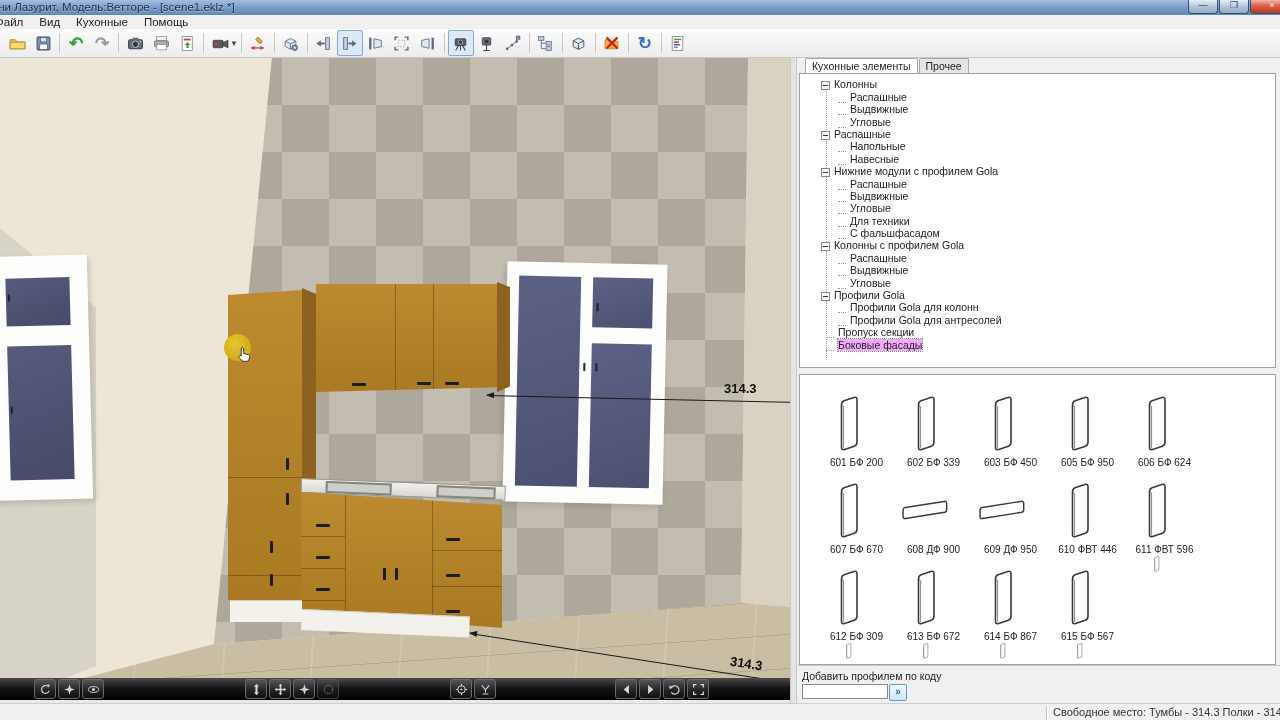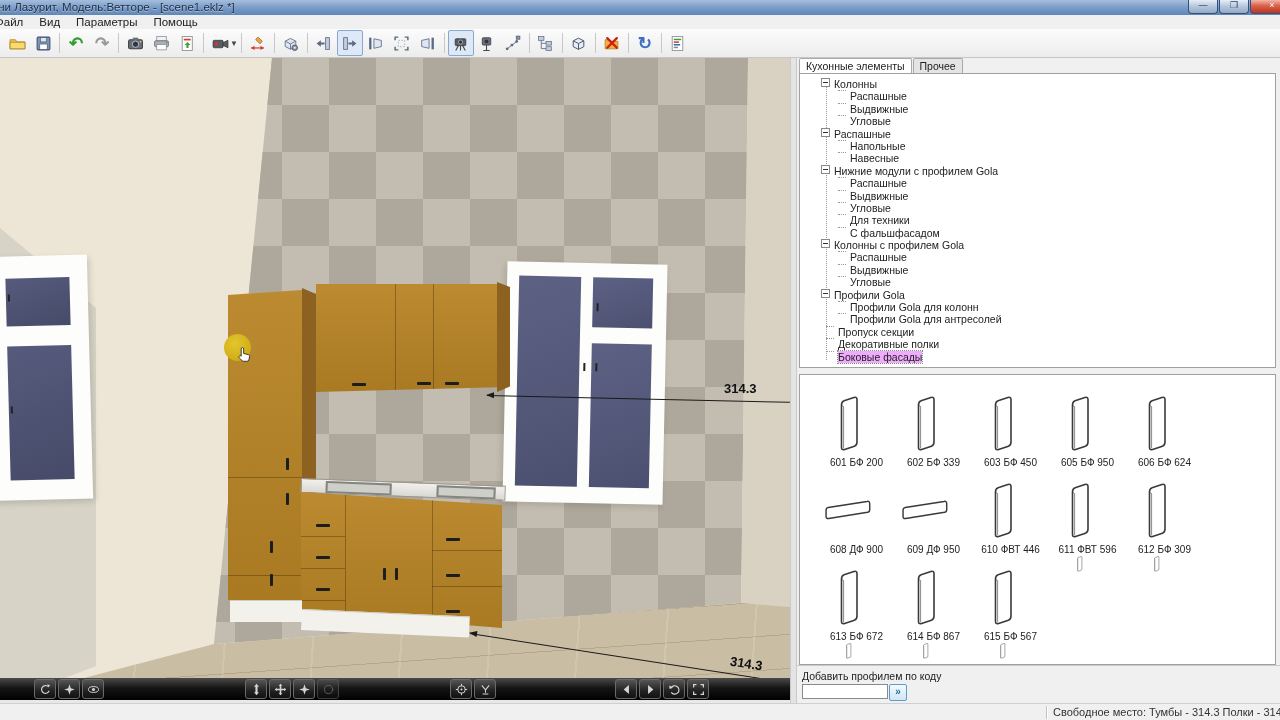--- a/index.html
+++ b/index.html
@@ -74,29 +74,29 @@
   .nav-group{position:absolute;top:1px;display:flex;gap:2px;}
   .nbtn{width:20px;height:18px;border:1px solid #6a6a6a;border-radius:3px;
     background:linear-gradient(#555,#222 60%,#111);display:flex;align-items:center;justify-content:center;}
   .nbtn svg{width:13px;height:13px;}
   .nbtn.disabled{opacity:.55;}
   #vp-bottom-strip{position:absolute;left:0;top:642px;width:790px;height:3px;background:#e8e8e8;}
   
   #splitter{position:absolute;left:790px;top:58px;width:7px;height:645px;background:#e4e4e4;
     border-left:1px solid #c9c9c9;border-right:1px solid #c9c9c9;box-sizing:border-box;}
   #right-panel{position:absolute;left:797px;top:58px;width:483px;height:645px;background:#f0f0f0;}
-  #tabs{position:absolute;left:2px;top:0;height:15px;display:flex;}
+  #tabs{position:absolute;left:8px;top:0;height:15px;display:flex;}
   .tab{font-size:10.5px;color:#222;padding:1px 6px 0;border:1px solid #a9a9a9;border-bottom:none;
     border-radius:2px 2px 0 0;background:#e4e4e4;margin-right:1px;}
   .tab.active{background:#fff;position:relative;z-index:2;}
   #tree-panel{position:absolute;left:2px;top:15px;width:477px;height:295px;background:#fff;
     border:1px solid #a0a0a0;box-sizing:border-box;overflow:hidden;padding-top:4px;}
   #tree{position:relative;}
   #tree::before{content:"";position:absolute;left:26px;top:4px;height:278px;border-left:1px dotted #999;}
-  .trow{position:relative;height:12.4px;display:flex;align-items:flex-start;font-size:10.5px;color:#222;white-space:nowrap;}
+  .trow{position:relative;height:12.4px;display:flex;align-items:flex-end;font-size:10.5px;color:#222;white-space:nowrap;}
   .tbox{width:9px;height:9px;border:1px solid #898989;background:#fff;box-sizing:border-box;
     position:relative;margin-left:21px;margin-right:4px;flex:0 0 auto;z-index:1;}
   .tbox::after{content:"";position:absolute;left:1px;top:3px;width:5px;height:1px;background:#333;}
   .tdash{width:8px;border-top:1px dotted #999;margin-right:4px;flex:0 0 auto;}
   .trow.lvl0 .tdash{margin-left:26px;}
   .trow.lvl1 .tdash{margin-left:38px;}
   .trow .lbl.sel{background:#f0abfc;outline:1px dotted #8a8a8a;}
   
   #items-panel{position:absolute;left:2px;top:316px;width:477px;height:291px;background:#fff;
     border:1px solid #a0a0a0;box-sizing:border-box;overflow:hidden;}
@@ -290,21 +290,21 @@
     <span id="win-controls">
         <div class="wbtn">—</div>
         <div class="wbtn">❒</div>
         <div class="wbtn close">×</div>
       </span>
   </div>
 
   <div id="menubar">
       <span class="menu-item cut">Файл</span>
       <span class="menu-item">Вид</span>
-      <span class="menu-item">Параметры</span>
+      <span class="menu-item">Кухонные</span>
       <span class="menu-item">Помощь</span>
     </div>
 
   <div id="toolbar">
       <div class="tbtn">
         <svg>
           <use href="#folder"></use>
         </svg>
       </div>
       <div class="tbtn">
@@ -672,24 +672,20 @@
           <div class="trow lvl1">
             <span class="tdash"></span>
             <span class="lbl">Профили Gola для антресолей</span>
           </div>
           <div class="trow lvl0">
             <span class="tdash"></span>
             <span class="lbl">Пропуск секции</span>
           </div>
           <div class="trow lvl0">
             <span class="tdash"></span>
-            <span class="lbl">Декоративные полки</span>
-          </div>
-          <div class="trow lvl0">
-            <span class="tdash"></span>
             <span class="lbl sel">Боковые фасады</span>
           </div>
         </div>
     </div>
     <div id="items-panel">
       <div id="items-grid">
           <div class="item-cell">
             <svg class="tall">
               <use href="#paneltall"></use>
             </svg>
@@ -711,20 +707,26 @@
             <svg class="tall">
               <use href="#paneltall"></use>
             </svg>
             <div class="item-label">605 БФ 950</div>
           </div>
           <div class="item-cell">
             <svg class="tall">
               <use href="#paneltall"></use>
             </svg>
             <div class="item-label">606 БФ 624</div>
+          </div>
+          <div class="item-cell">
+            <svg class="tall">
+              <use href="#paneltall"></use>
+            </svg>
+            <div class="item-label">607 БФ 670</div>
           </div>
           <div class="item-cell">
             <svg class="wide">
               <use href="#panelwide"></use>
             </svg>
             <div class="item-label">608 ДФ 900</div>
           </div>
           <div class="item-cell">
             <svg class="wide">
               <use href="#panelwide"></use>

